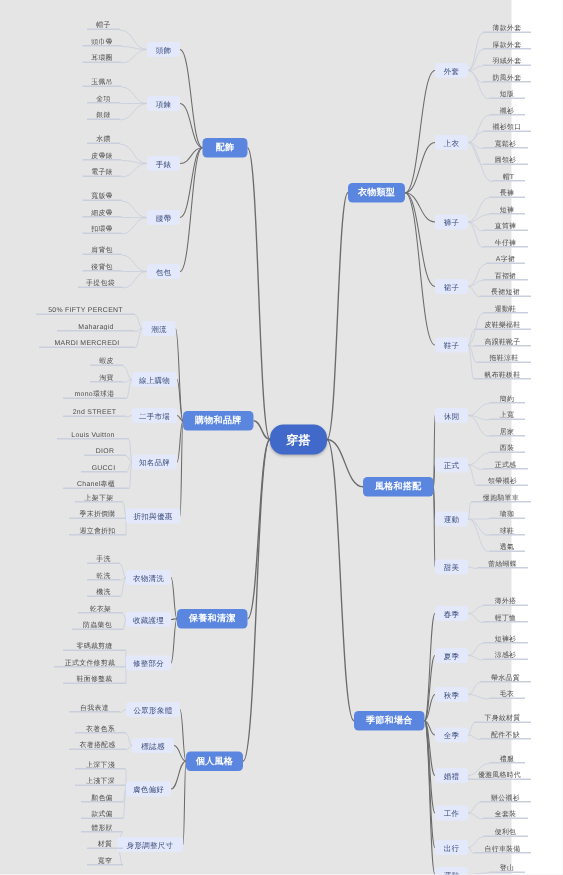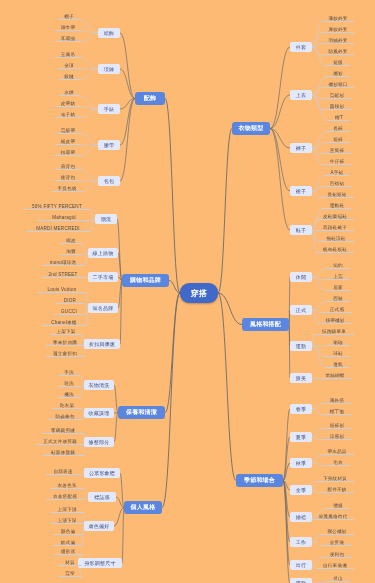--- a/index.html
+++ b/index.html
@@ -1,17 +1,17 @@
 <!DOCTYPE html>
 <html><head>
 <meta charset="utf-8">
 <style>
   html,body{margin:0;padding:0;background:#ffffff;}
   body{width:375px;height:583px;overflow:hidden;font-family:"Liberation Sans","DejaVu Sans",sans-serif;}
-  #stage{position:relative;width:375px;height:583px;background:#fdba74;}
+  #stage{position:relative;width:341px;height:583px;background:#e5e5e5;}
   svg.links{position:absolute;left:0;top:0;width:375px;height:583px;pointer-events:none;}
 
   .node{position:absolute;box-sizing:border-box;display:flex;align-items:center;justify-content:center;
         white-space:nowrap;letter-spacing:.2px;}
 
   
   .n-root{background:#4169c9;color:#fff;border-radius:9px;font-size:8px;font-weight:bold;
           padding:0 7px;height:20px;box-shadow:0 1px 2px rgba(0,0,0,.25);}
   
   .n-main{background:#5b86e0;color:#fff;border-radius:3px;font-size:6px;font-weight:bold;

